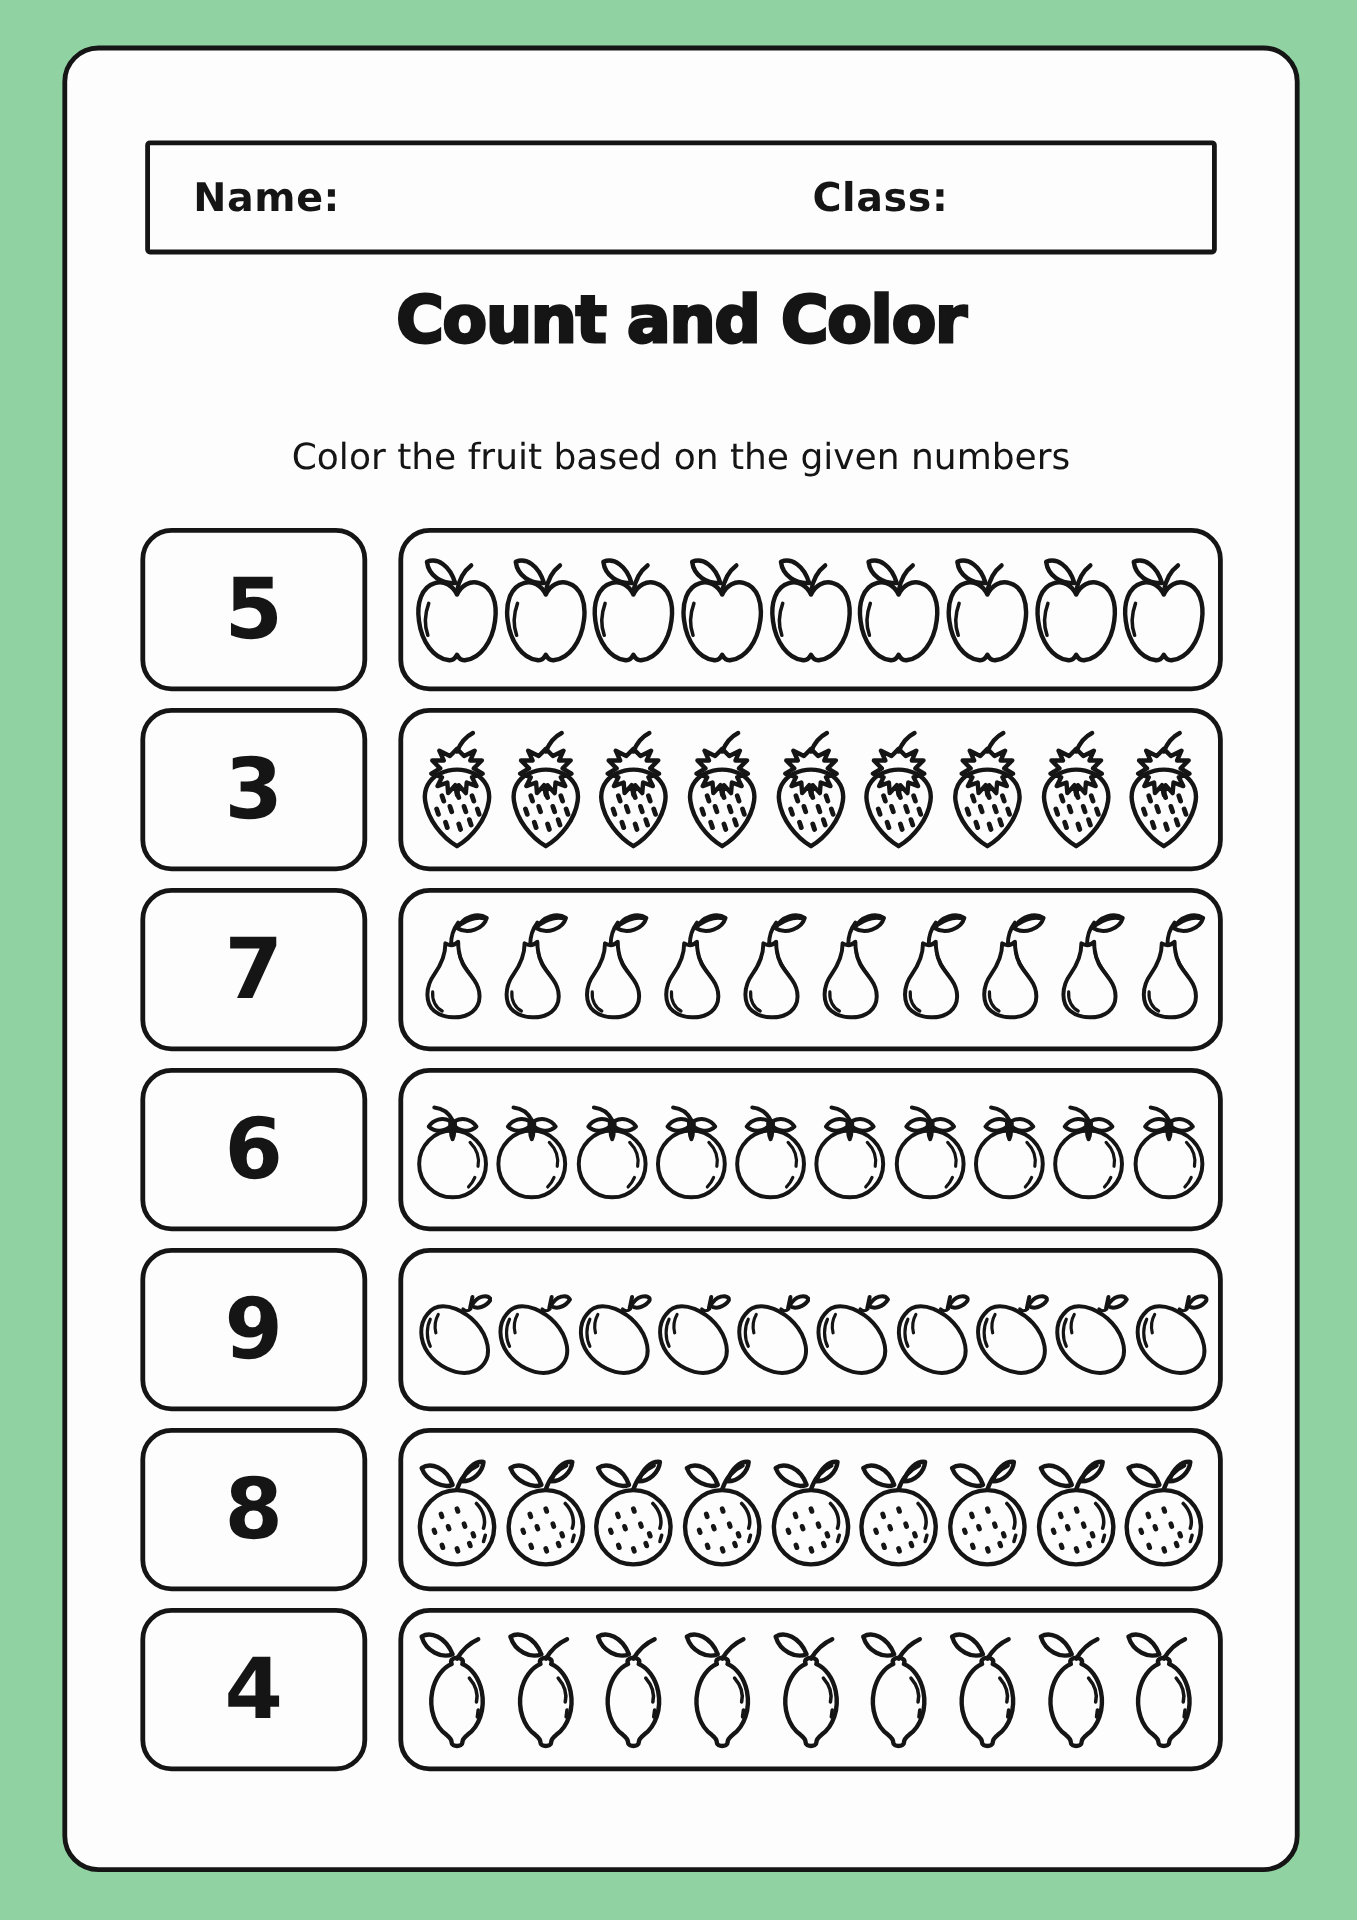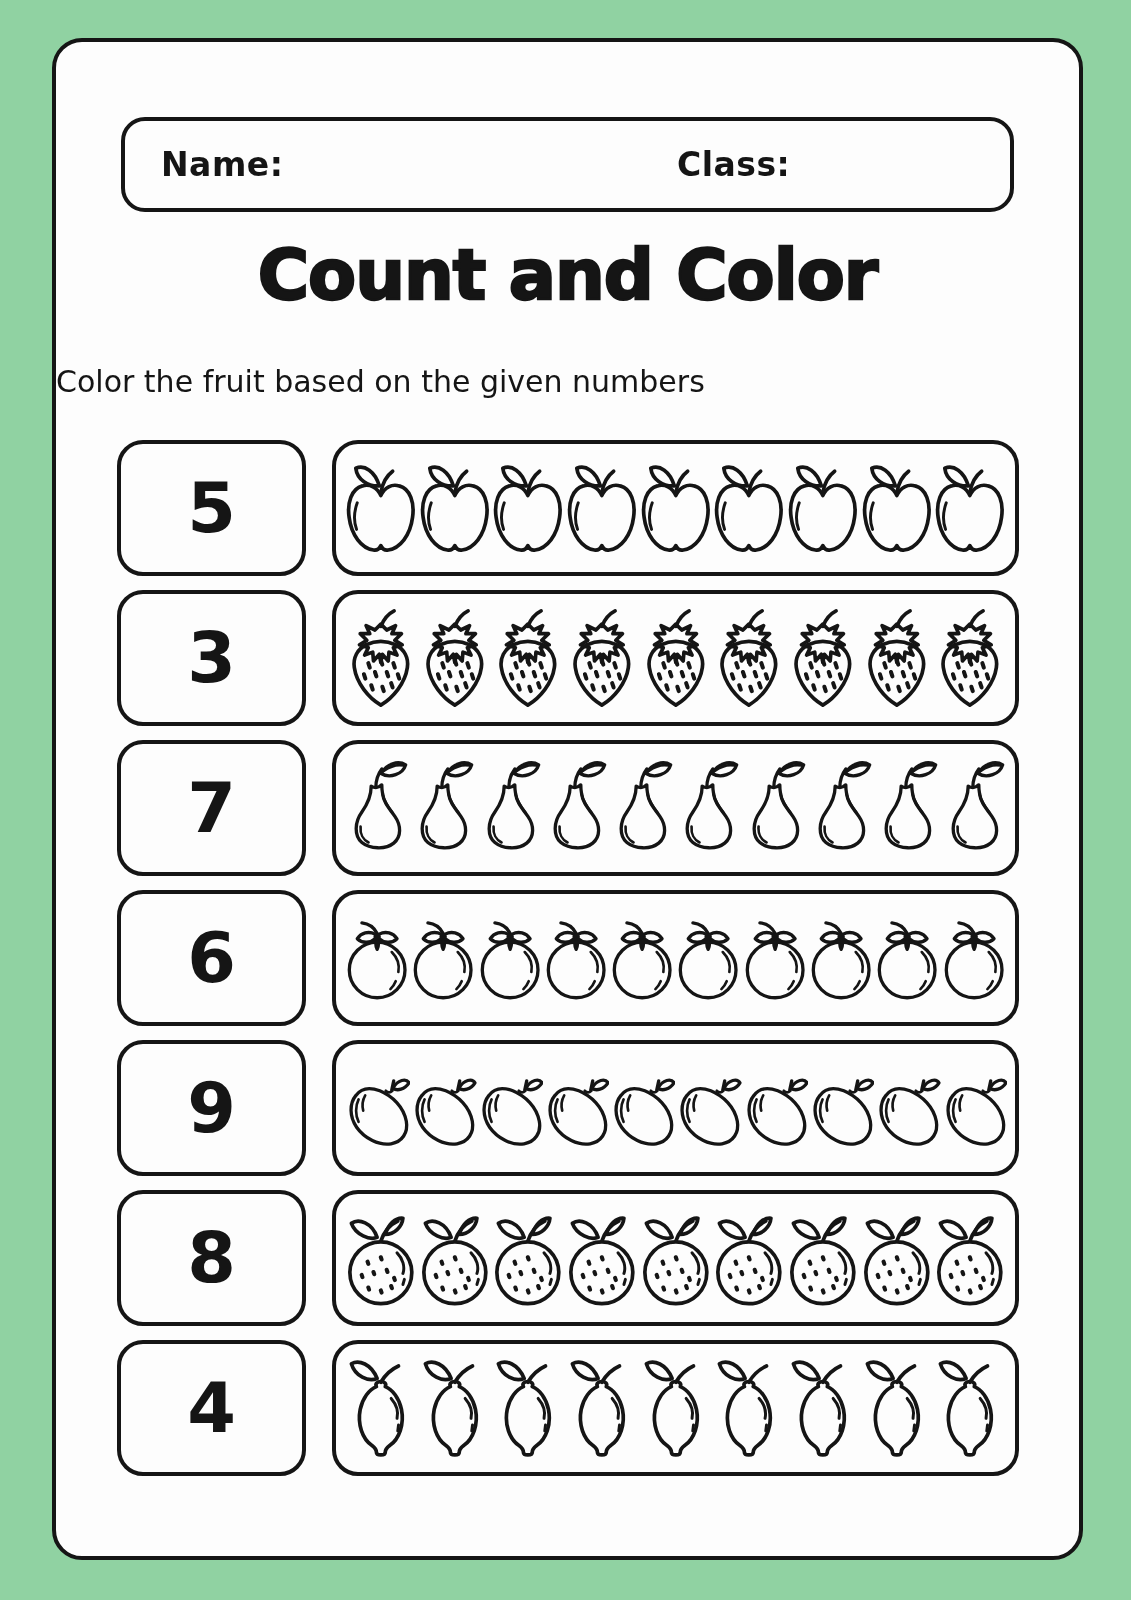--- a/index.html
+++ b/index.html
@@ -7,37 +7,37 @@
   html,body { width:1131px; height:1600px; }
   body { font-family:"DejaVu Sans","Liberation Sans",sans-serif; background:var(--bg); position:relative; overflow:hidden; }
 
   .page {
     position:absolute; left:52px; top:38px; width:1031px; height:1522px;
     background:var(--page); border:4px solid var(--ink); border-radius:30px;
   }
 
   .name-box {
     position:absolute; left:65px; top:75px; width:893px; height:95px;
-    border:4px solid var(--ink); border-radius:24px;
+    border:4px solid var(--ink); border-radius:4px;
   }
   .field-label {
     position:absolute; top:0; height:100%; display:flex; align-items:center;
     font-size:33px; font-weight:bold; color:var(--ink); letter-spacing:0.5px;
   }
   .field-label.name  { left:36px; }
   .field-label.class { left:552px;text-align:right; }
 
   .title {
     position:absolute; top:198px; left:0; width:100%;
-    text-align:center; font-size:70px; font-weight:900; color:var(--ink);
+    text-align:center; font-size:54px; font-weight:900; color:var(--ink);
     letter-spacing:-1px; -webkit-text-stroke:2.5px var(--ink); line-height:1;
   }
   .subtitle {
     position:absolute; top:322px; left:0; width:100%;
-    text-align:left; font-size:30px; font-weight:500; color:var(--ink);
+    text-align:center; font-size:30px; font-weight:500; color:var(--ink);
   }
 
   .rows { position:absolute; left:61px; top:398px; width:902px; }
   .row { display:flex; gap:26px; height:136px; margin-bottom:14px; }
   .num-box {
     flex:0 0 189px; height:136px; border:4px solid var(--ink); border-radius:26px;
     display:flex; align-items:center; justify-content:center;
     font-size:70px; font-weight:bold; color:var(--ink); background:var(--page);
   }
   .fruit-box {

